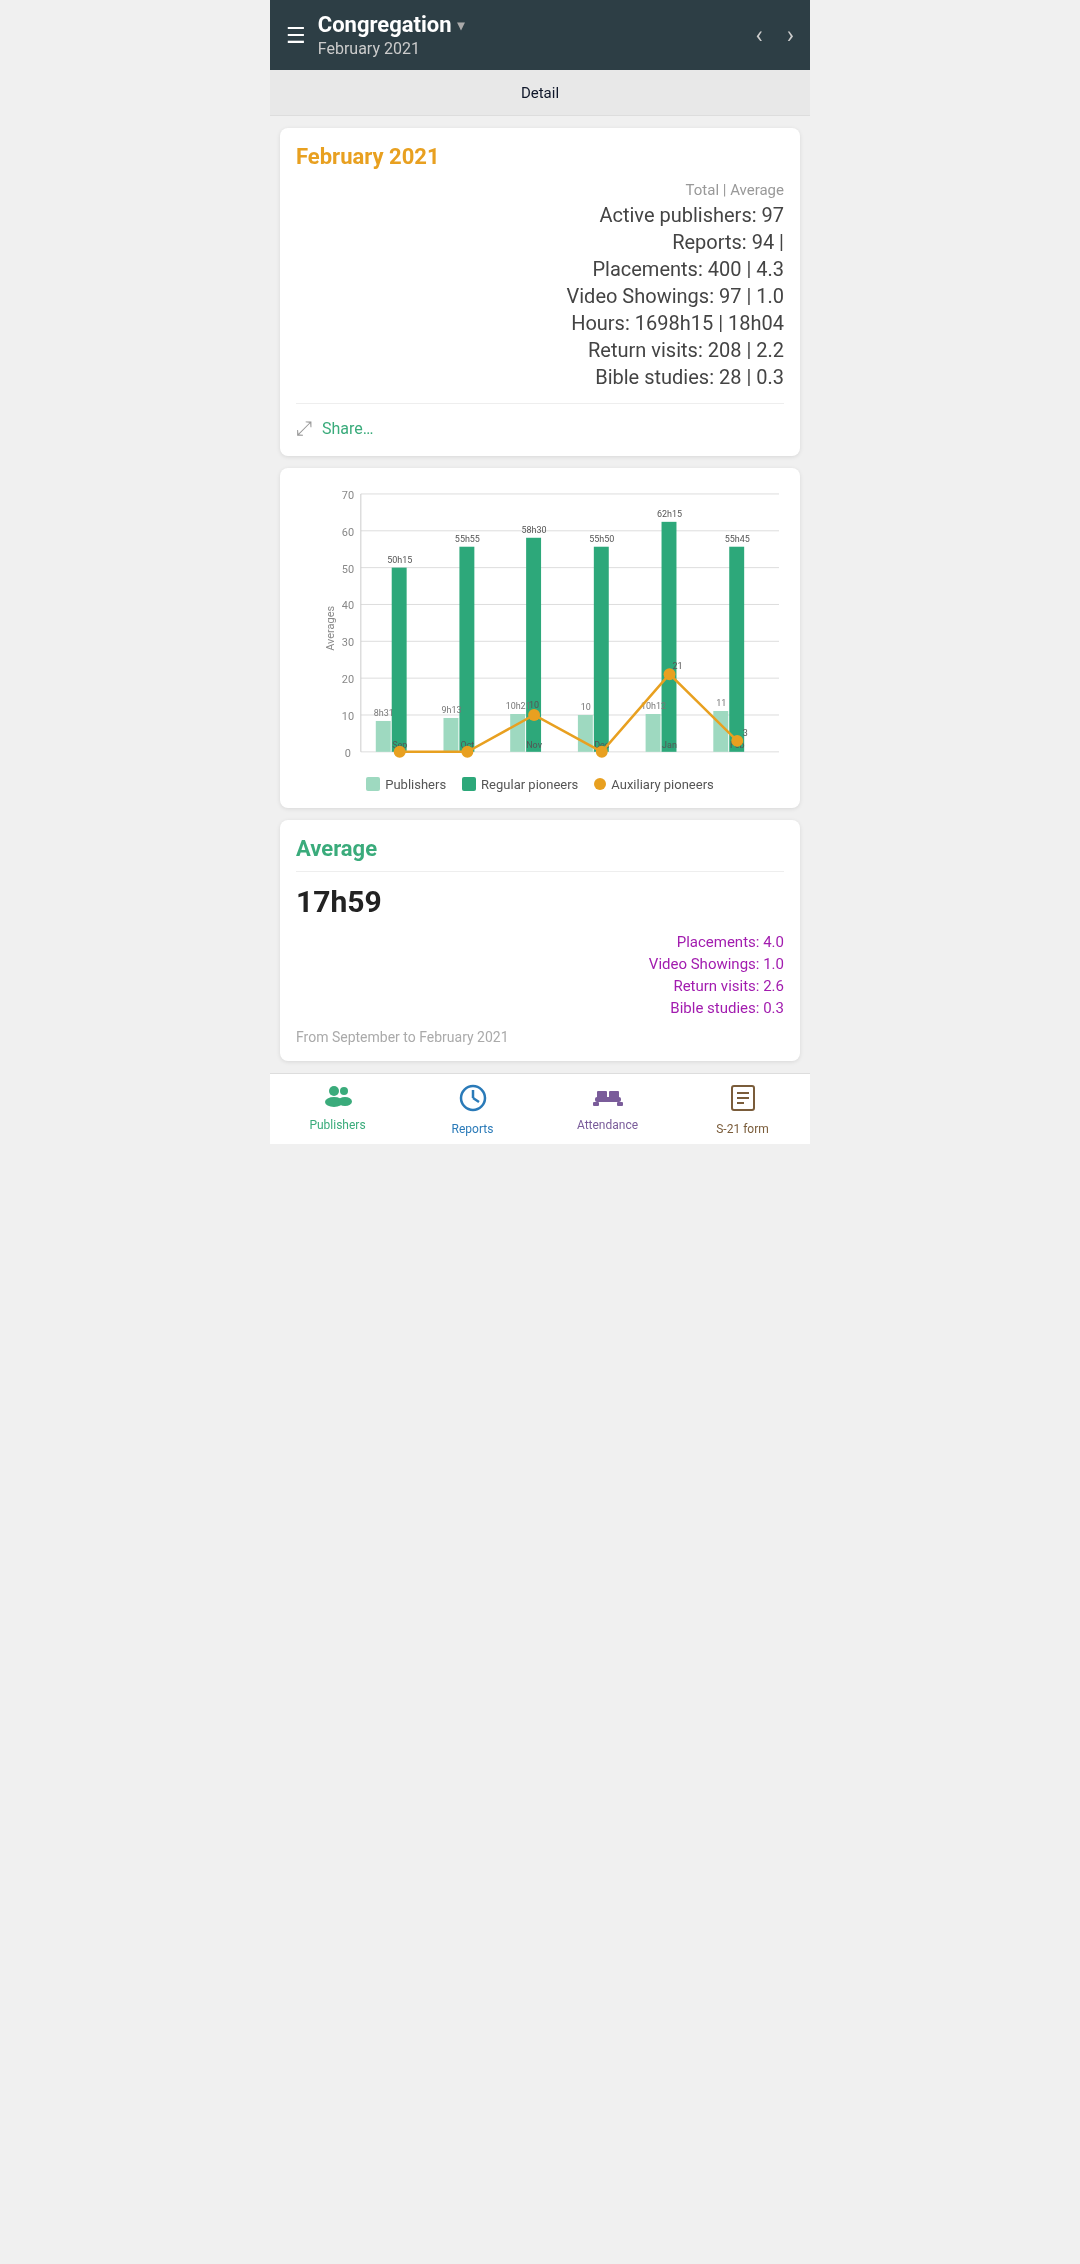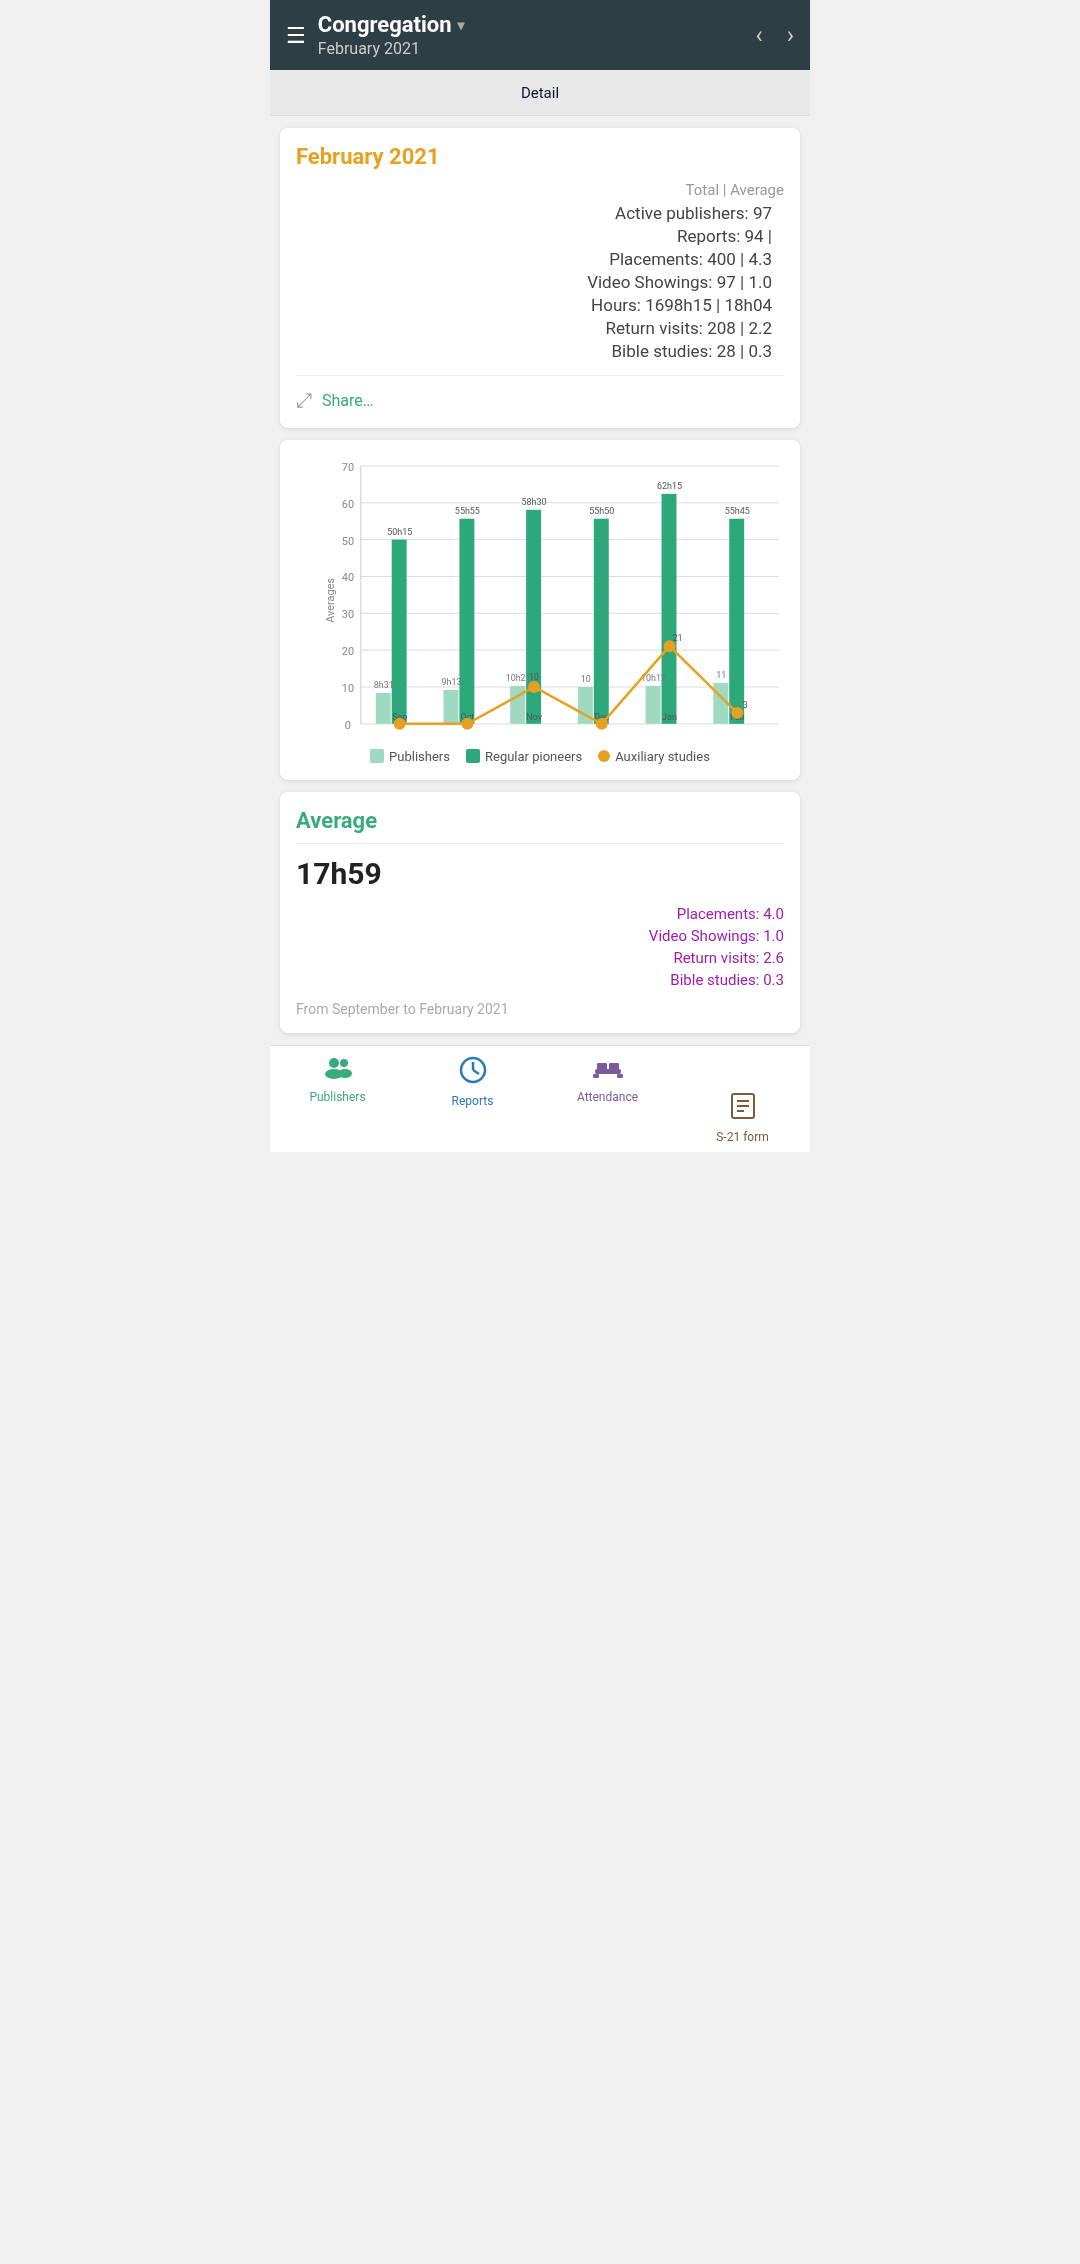--- a/index.html
+++ b/index.html
@@ -48,21 +48,21 @@
       background: white;
       border-radius: 8px;
       margin: 12px 10px;
       padding: 16px;
       box-shadow: 0 1px 4px rgba(0,0,0,0.1);
     }
 
     
     .card-title-orange { color: #e8a020; font-size: 22px; font-weight: bold; margin-bottom: 12px; }
     .stats-header { text-align: right; color: #999; font-size: 15px; margin-bottom: 4px; }
-    .stat-row { text-align: right; font-size: 17px; color: #444; margin: 3px 12px; }
+    .stat-row { text-align: right; font-size: 20px; color: #444; margin: 3px 0; }
     .share-row {
       display: flex;
       align-items: center;
       gap: 10px;
       margin-top: 14px;
       padding-top: 12px;
       border-top: 1px solid #eee;
       color: #3aab7b;
       font-size: 16px;
       cursor: pointer;
@@ -113,21 +113,21 @@
       align-items: center;
       padding: 10px 0 8px;
       cursor: pointer;
       font-size: 12px;
       color: #666;
       gap: 4px;
     }
     .nav-item.active { color: #3aab7b; }
     .nav-icon { font-size: 26px; }
     .nav-item:nth-child(4) .nav-icon { color: #7a5c3a; }
-    .nav-item:nth-child(4) { color: #7a5c3a; margin-top: 36px; }
+    .nav-item:nth-child(4) { color: #7a5c3a; }
     .nav-item.active .nav-icon { color: #3aab7b; }
     .nav-item:nth-child(2).active .nav-icon { color: #2a7ab8; }
     .nav-item:nth-child(2).active { color: #2a7ab8; }
     .nav-item:nth-child(3).active .nav-icon { color: #7a5c9a; }
     .nav-item:nth-child(3).active { color: #7a5c9a; }
   </style>
 </head>
 <body>
 
 <div class="header">
@@ -268,21 +268,21 @@
     <div class="legend-item">
       <div class="legend-box" style="background:#9ed9c0;"></div>
       <span>Publishers</span>
     </div>
     <div class="legend-item">
       <div class="legend-box" style="background:#2da87a;"></div>
       <span>Regular pioneers</span>
     </div>
     <div class="legend-item">
       <div class="legend-circle"></div>
-      <span>Auxiliary studies</span>
+      <span>Auxiliary pioneers</span>
     </div>
   </div>
 </div>
 
 <div class="card">
   <div class="card-title-teal">Average</div>
   <hr class="avg-divider">
   <div class="avg-hours">17h59</div>
   <div class="avg-stat">
     <span>Placements: </span>

